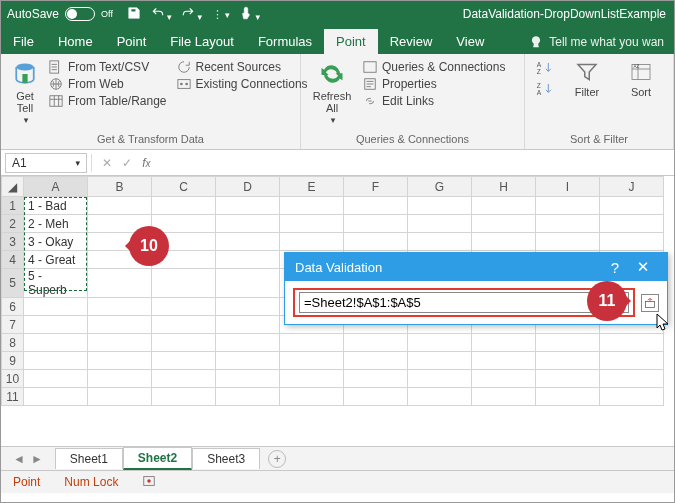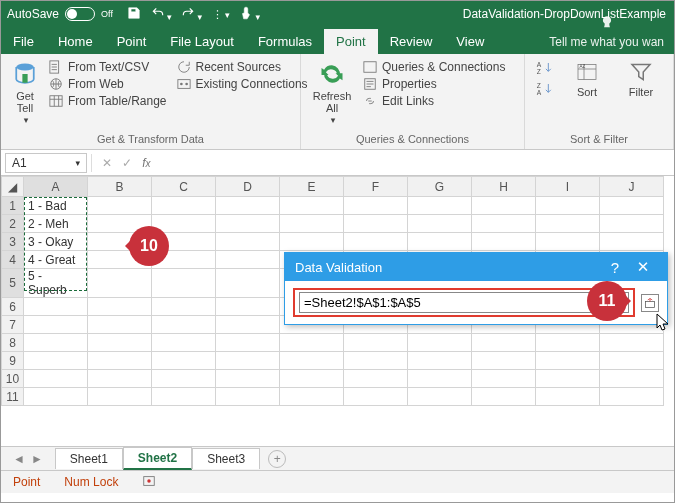--- a/index.html
+++ b/index.html
@@ -12,21 +12,21 @@
   .toggle { width:30px; height:14px; border:1px solid #fff; border-radius:8px; position:relative; }
   .toggle::after { content:''; position:absolute; width:10px; height:10px; background:#fff; border-radius:50%; top:1px; left:1px; }
   .qat { display:flex; gap:10px; margin-left:14px; align-items:center; }
   .qat svg, .qat .qicon { width:14px; height:14px; fill:#fff; stroke:#fff; }
   .title { flex:1; text-align:right; padding-right:2px; font-size:12px; white-space:nowrap; overflow:hidden; }
 
   
   .tabrow { height:27px; background:#217346; display:flex; align-items:flex-end; color:#fff; font-size:13px; gap:0; }
   .tabrow .rtab { padding:5px 12px; cursor:pointer; }
   .tabrow .rtab.active { background:#f3f3f3; color:#217346; }
-  .tellme { margin-left:auto; display:flex; align-items:center; gap:6px; padding:5px 10px; opacity:.9; font-size:12px;flex-direction:column; }
+  .tellme { margin-left:auto; display:flex; align-items:center; gap:6px; padding:5px 10px; opacity:.9; font-size:12px; }
 
   
   .ribbon { height:96px; background:#f3f3f3; border-bottom:1px solid #c8c8c8; display:flex; font-size:12px; color:#444; }
   .group { border-right:1px solid #d9d9d9; display:flex; flex-direction:column; }
   .group .body { flex:1; display:flex; align-items:flex-start; padding:6px 10px 0 10px; gap:10px; }
   .group .label { text-align:center; font-size:11px; color:#666; padding:2px 0 4px; }
   .bigbtn { display:flex; flex-direction:column; align-items:center; gap:2px; width:42px; text-align:center; font-size:11px; line-height:1.1; }
   .bigbtn svg { width:28px; height:28px; }
   .stack { display:flex; flex-direction:column; gap:3px; font-size:12px; color:#444; }
   .stack .row { display:flex; align-items:center; gap:5px; white-space:nowrap; }
@@ -230,31 +230,31 @@
               <path d="M16 3v10M13 10l3 3 3-3" stroke="#5a8ac6" fill="none"></path>
             </svg></div>
         <div><svg width="20" height="16" viewBox="0 0 24 18">
               <text x="2" y="8" font-size="8" fill="#555">Z</text>
               <text x="2" y="16" font-size="8" fill="#555">A</text>
               <path d="M16 3v10M13 10l3 3 3-3" stroke="#5a8ac6" fill="none"></path>
             </svg></div>
       </div>
       <div class="midbtn">
         <svg viewBox="0 0 32 32">
+            <path d="M4 6h24l-9 10v10l-6-4V16z" fill="none" stroke="#777" stroke-width="2"></path>
+          </svg>
+        <span>Filter</span>
+      </div>
+      <div class="midbtn">
+        <svg viewBox="0 0 32 32">
             <rect x="4" y="6" width="24" height="20" fill="none" stroke="#777"></rect>
             <path d="M4 12h24M12 6v20" stroke="#777"></path>
             <text x="6" y="11" font-size="6" fill="#555">AZ</text>
           </svg>
         <span>Sort</span>
-      </div>
-      <div class="midbtn">
-        <svg viewBox="0 0 32 32">
-            <path d="M4 6h24l-9 10v10l-6-4V16z" fill="none" stroke="#777" stroke-width="2"></path>
-          </svg>
-        <span>Filter</span>
       </div>
     </div>
     <div class="label">Sort &amp; Filter</div>
   </div>
 </div>
 
 <div class="fbar">
   <div class="namebox">
     <span>A1</span>
     <span class="chev">▾</span>

